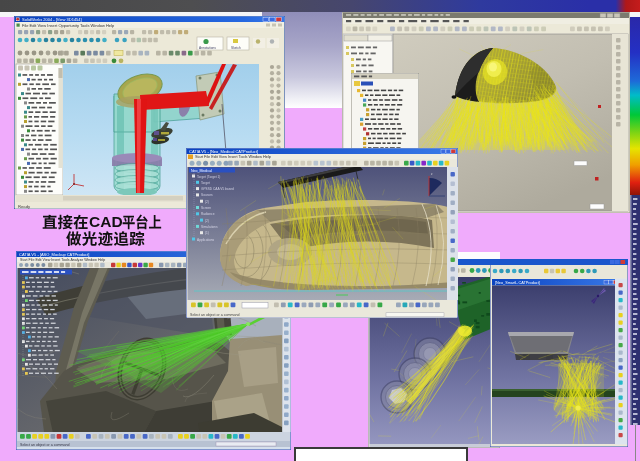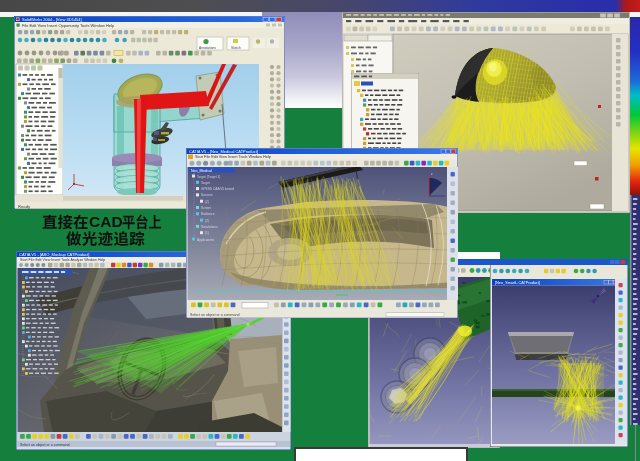--- a/index.html
+++ b/index.html
@@ -1,14 +1,14 @@
 <!DOCTYPE html>
 <html><head><meta charset="utf-8"><style>
 html,body{margin:0;padding:0;background:#fff;}
-#page{position:relative;width:640px;height:461px;overflow:hidden;background:#15803d;font-family:"Liberation Sans",sans-serif;}
+#page{position:relative;width:640px;height:461px;overflow:hidden;background:#f0abfc;font-family:"Liberation Sans",sans-serif;}
 .abs{position:absolute;}
 svg{display:block;}
 </style></head><body>
 <div id="page">
 <div class="abs" style="left:0;top:0;width:640px;height:12px;background:linear-gradient(90deg,#474747 0%,#4e4e50 30%,#46466e 55%,#2f3a9e 75%,#2a2fa8 92%,#2a2fa8 96.2%,#b01818 97.8%,#c41c1c 100%);"></div>
 <div class="abs" style="left:0;top:12px;width:640px;height:5px;background:#f5f5f6;"></div>
 <div class="abs" style="left:262px;top:12px;width:88px;height:96px;background:linear-gradient(180deg,#908eb9 0%,#a7a5c8 35%,#c9c8de 68%,#efeff5 90%,#ffffff 100%);"></div>
 <svg class="abs" style="left:342px;top:12px" width="288" height="201" viewBox="0 0 288 201">
       <rect x="0" y="0" width="288" height="201" fill="#ece9d8" stroke="#9a978a" stroke-width="1"></rect>
       <rect x="1" y="0.5" width="286" height="5.5" fill="#7b7a6e"></rect>

